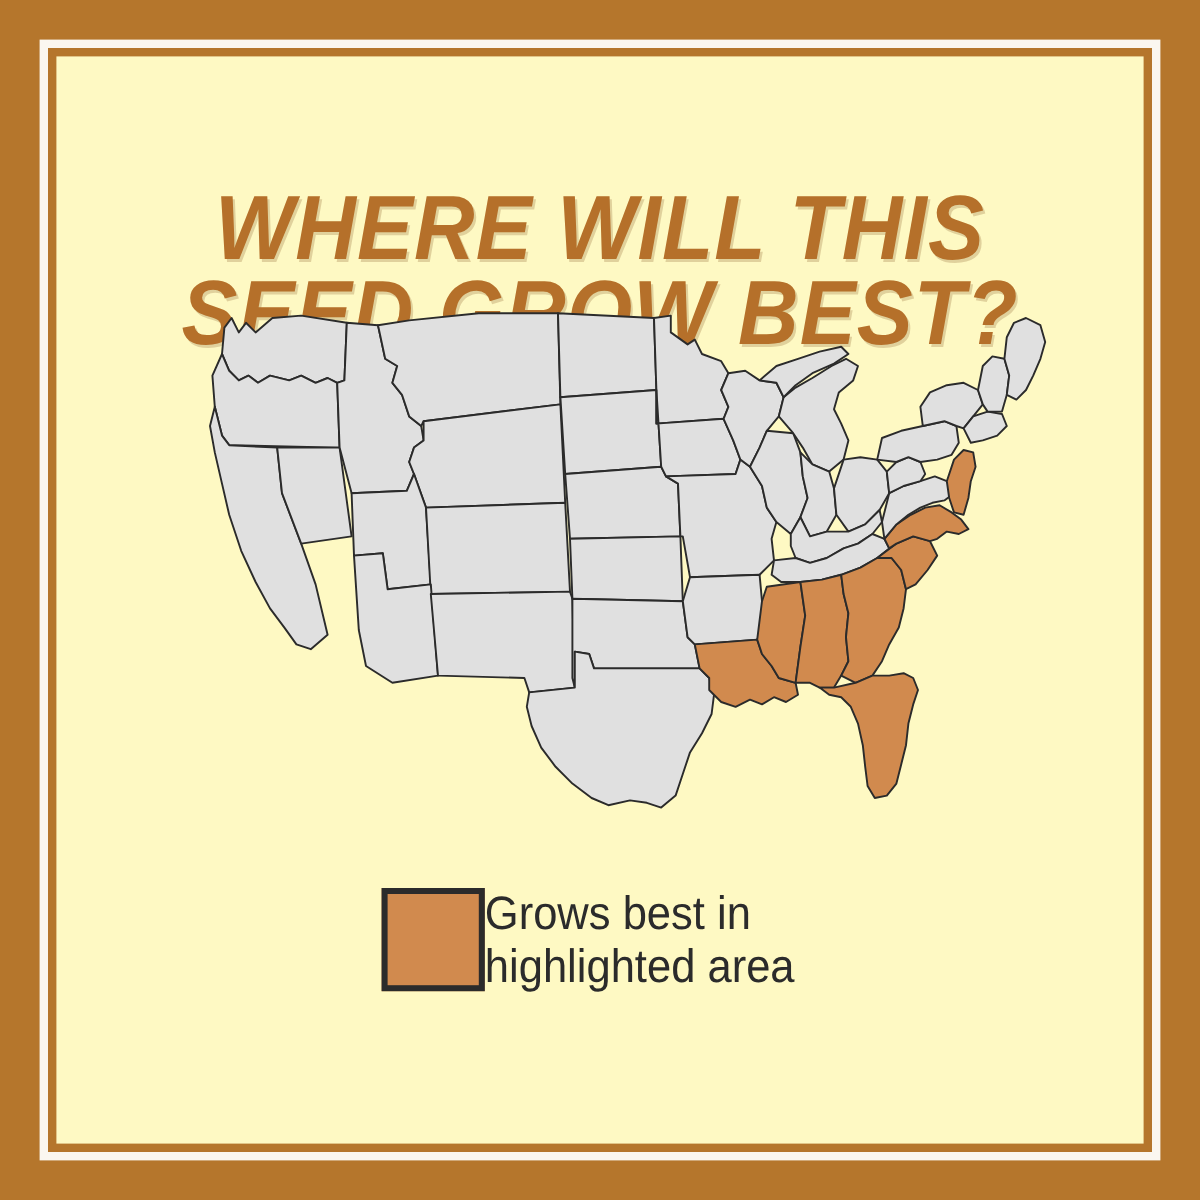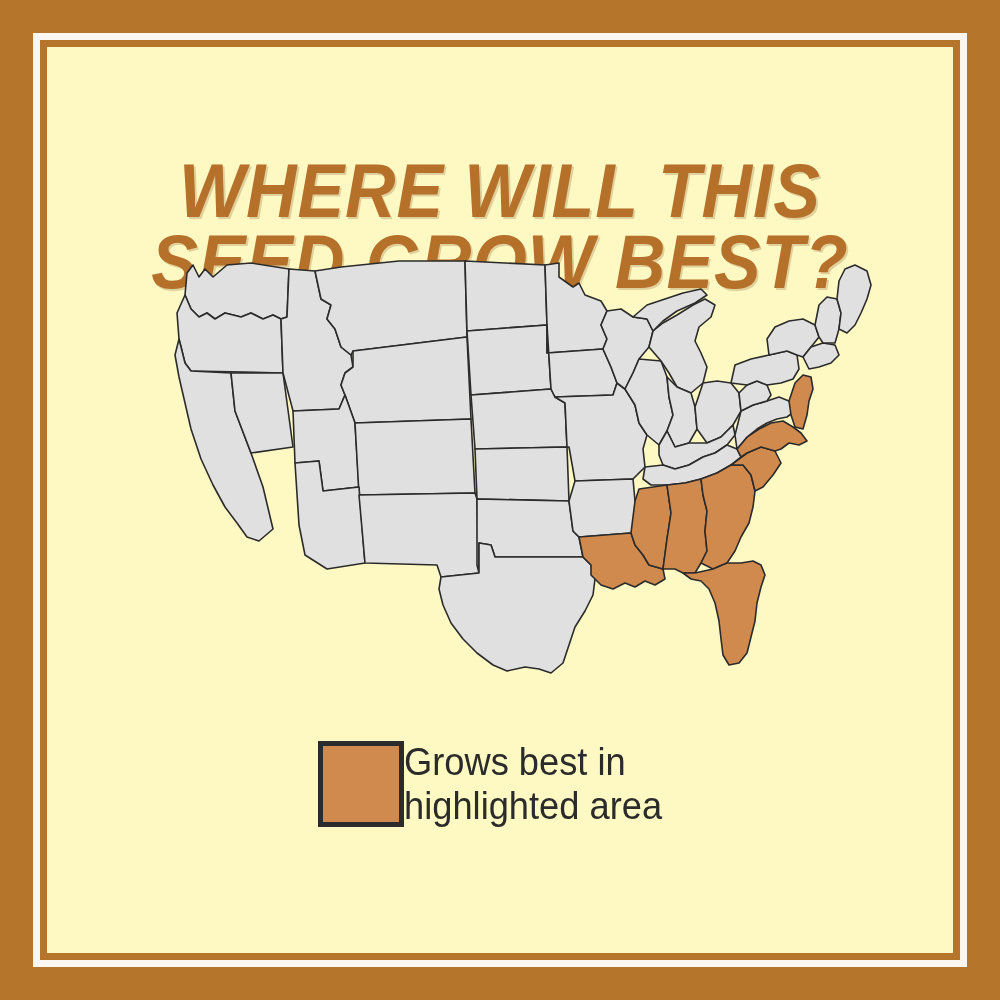--- a/index.html
+++ b/index.html
@@ -64,21 +64,20 @@
   }
   .map-wrap svg { display: block; width: 100%; height: 100%; }
 
   
   .legend {
     position: absolute;
     left: 0; right: 0;
     top: 693px;
     display: flex;
     justify-content: center;
-    align-items: center;
   }
   .legend-swatch {
     width: 76px;
     height: 76px;
     background: #D18A4E;
     border: 5px solid #2B2B2B;
     box-sizing: content-box;
     flex: 0 0 auto;
   }
   .legend-text {

